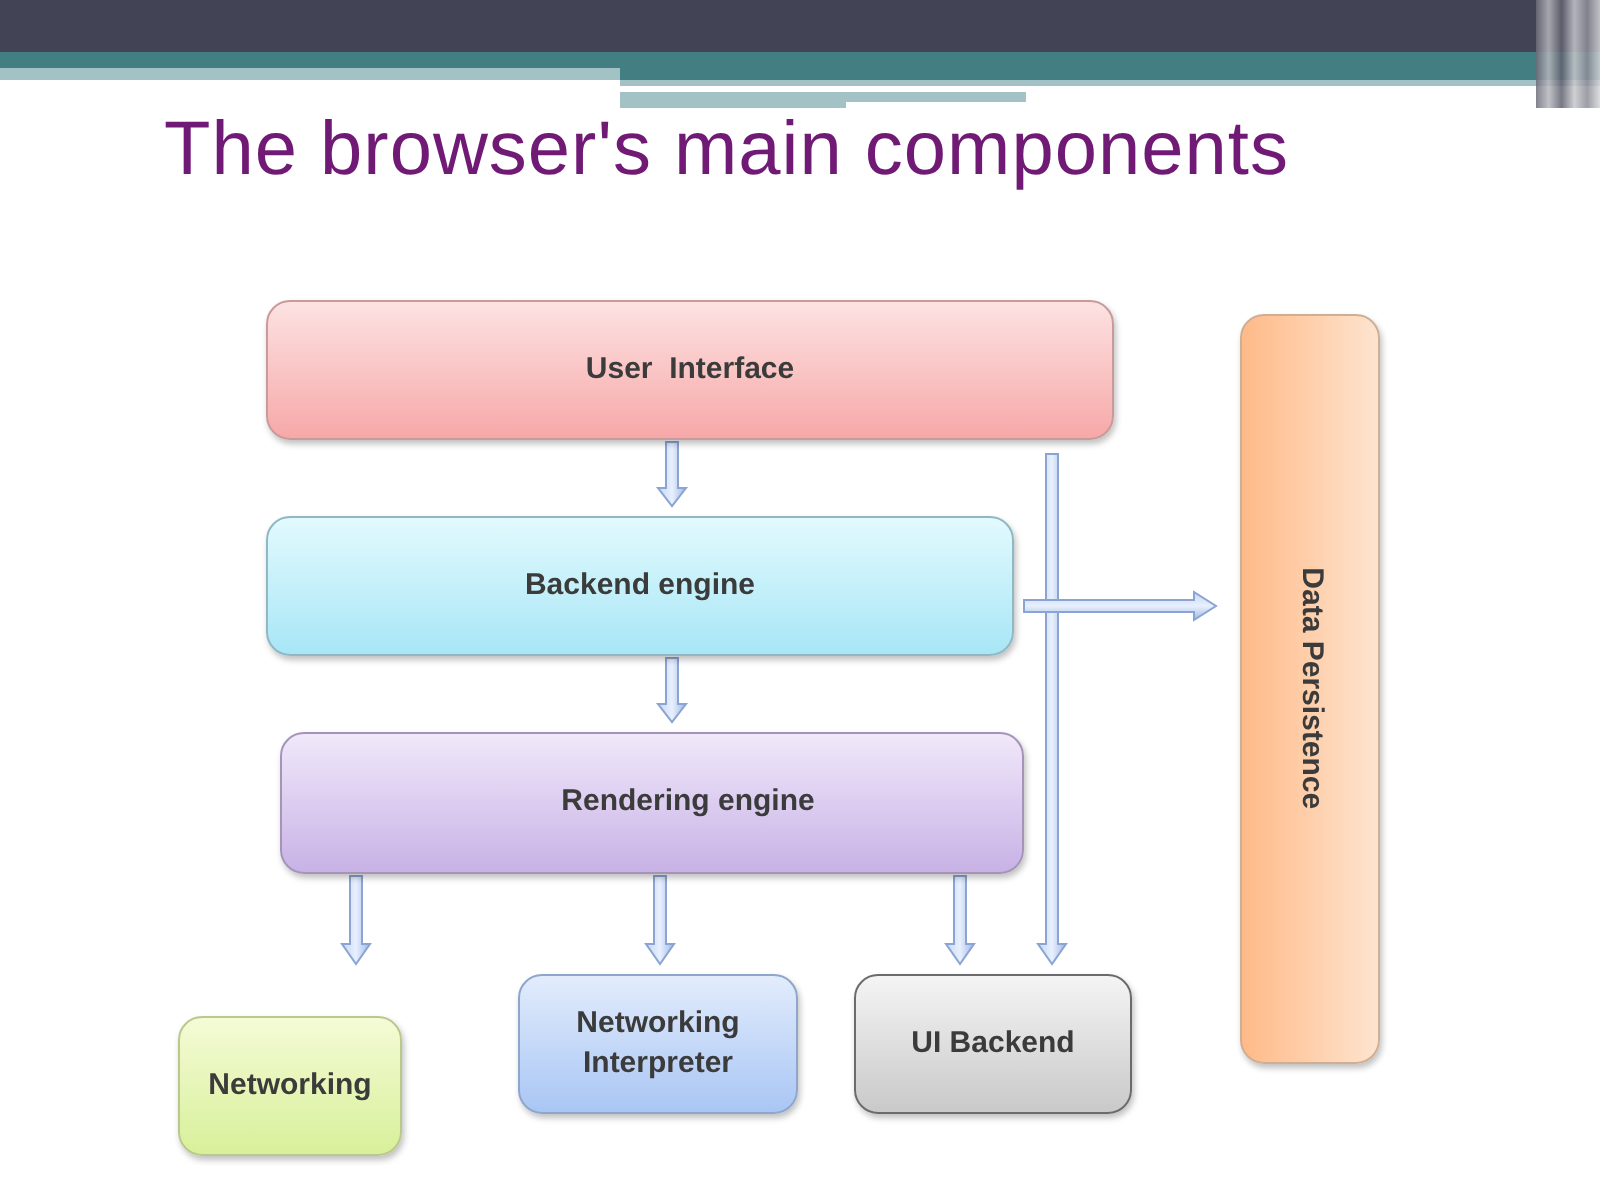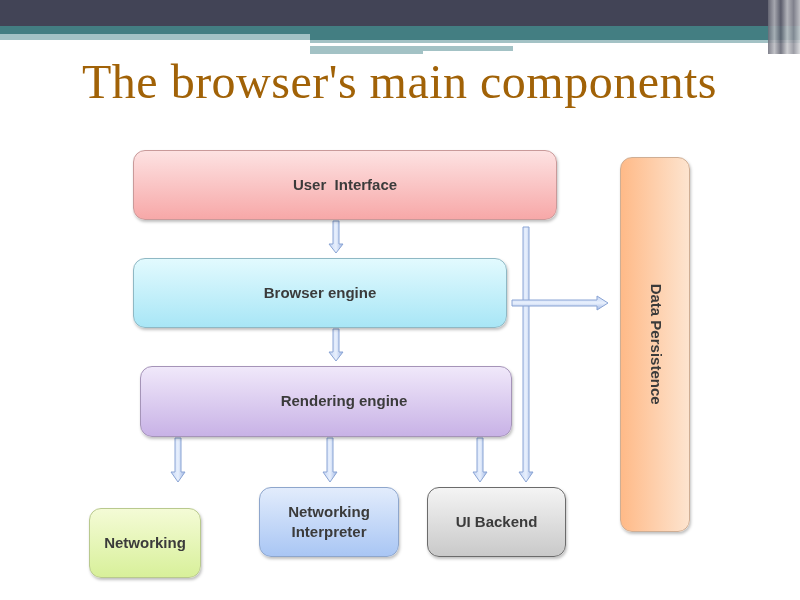--- a/index.html
+++ b/index.html
@@ -6,21 +6,21 @@
   body { width:800px; height:600px; position:relative; background:#ffffff; overflow:hidden; font-family:"DejaVu Sans", sans-serif; }
   .topbar { position:absolute; left:0; top:0; width:800px; height:26px; background:#424456; }
   .teal { position:absolute; left:0; top:26px; width:800px; height:14px; background:#437e82; }
   .teal-fade { position:absolute; left:0; top:34px; width:310px; height:6px; background:#a3c2c5; }
   .teal-low1 { position:absolute; left:310px; top:40px; width:490px; height:3px; background:#a3c2c5; }
   .teal-white { position:absolute; left:310px; top:43px; width:175px; height:3px; background:#ffffff; }
   .teal-low2 { position:absolute; left:310px; top:46px; width:113px; height:8px; background:#a3c2c5; }
   .teal-low3 { position:absolute; left:423px; top:46px; width:90px; height:5px; background:#a3c2c5; }
   .grey-strip { position:absolute; left:768px; top:0; width:32px; height:54px;
     background:linear-gradient(90deg,#6a6b78,#b6b7bd 20%,#5e606e 40%,#c7c8cc 60%,#8b8c96 80%,#d6d7da); opacity:0.85; }
-  .title { position:absolute; left:82px; top:54px; font-family:Liberation Serif, serif; font-size:48px; color:#a16207; letter-spacing:0.5px; white-space:nowrap; }
+  .title { position:absolute; left:82px; top:54px; font-family:Liberation Sans, sans-serif; font-size:38px; color:#701a75; letter-spacing:0.5px; white-space:nowrap; }
 
   .box { position:absolute; border-radius:12px; display:flex; align-items:center; justify-content:center; text-align:center;
     font-family:"Liberation Sans", sans-serif; font-size:15px; color:#3b3b3b; box-shadow:1px 2px 3px rgba(0,0,0,0.25); box-sizing:border-box; line-height:1.35;font-weight:bold; }
   .ui { left:133px; top:150px; width:424px; height:70px; background:linear-gradient(180deg,#fde2e2,#f7a8a8); border:1.5px solid #c99a9a; }
   .be { left:133px; top:258px; width:374px; height:70px; background:linear-gradient(180deg,#e2fafe,#a8e6f6); border:1.5px solid #8fb8c4; }
   .re { left:140px; top:366px; width:372px; height:71px; background:linear-gradient(180deg,#f0e8fa,#c8b2e6); border:1.5px solid #a594b8;padding-left:36px; }
   .net { left:89px; top:508px; width:112px; height:70px; background:linear-gradient(180deg,#f4fbd6,#d8f09a); border:1.5px solid #b9c98e; }
   .js { left:259px; top:487px; width:140px; height:70px; background:linear-gradient(180deg,#e2ecfc,#a9c6f4); border:1.5px solid #8ea6cc; }
   .uib { left:427px; top:487px; width:139px; height:70px; background:linear-gradient(180deg,#f4f4f4,#c9c9c9); border:1.5px solid #6b6b6b; }
   .dp { left:620px; top:157px; width:70px; height:375px; background:linear-gradient(90deg,#ffba88,#fde4cf); border:1.5px solid #cfae94; }
@@ -68,21 +68,21 @@
 
   <path d="M523,227 L529,227 L529,472 L533,472 L526,482 L519,472 L523,472 Z" fill="url(#ag)" stroke="#8aa4d4" stroke-width="1"></path>
 
   <path d="M512,300 L597,300 L597,296 L608,303 L597,310 L597,306 L512,306 Z" fill="url(#agh)" stroke="#8aa4d4" stroke-width="1"></path>
 </svg>
 
 <div class="box ui">
   <span style="white-space:pre;">User  Interface</span>
 </div>
 <div class="box be">
-  <span>Browser engine</span>
+  <span>Backend engine</span>
 </div>
 <div class="box re">
   <span>Rendering engine</span>
 </div>
 <div class="box net">
   <span>Networking</span>
 </div>
 <div class="box js">
   <div>
     <div>Networking</div>

